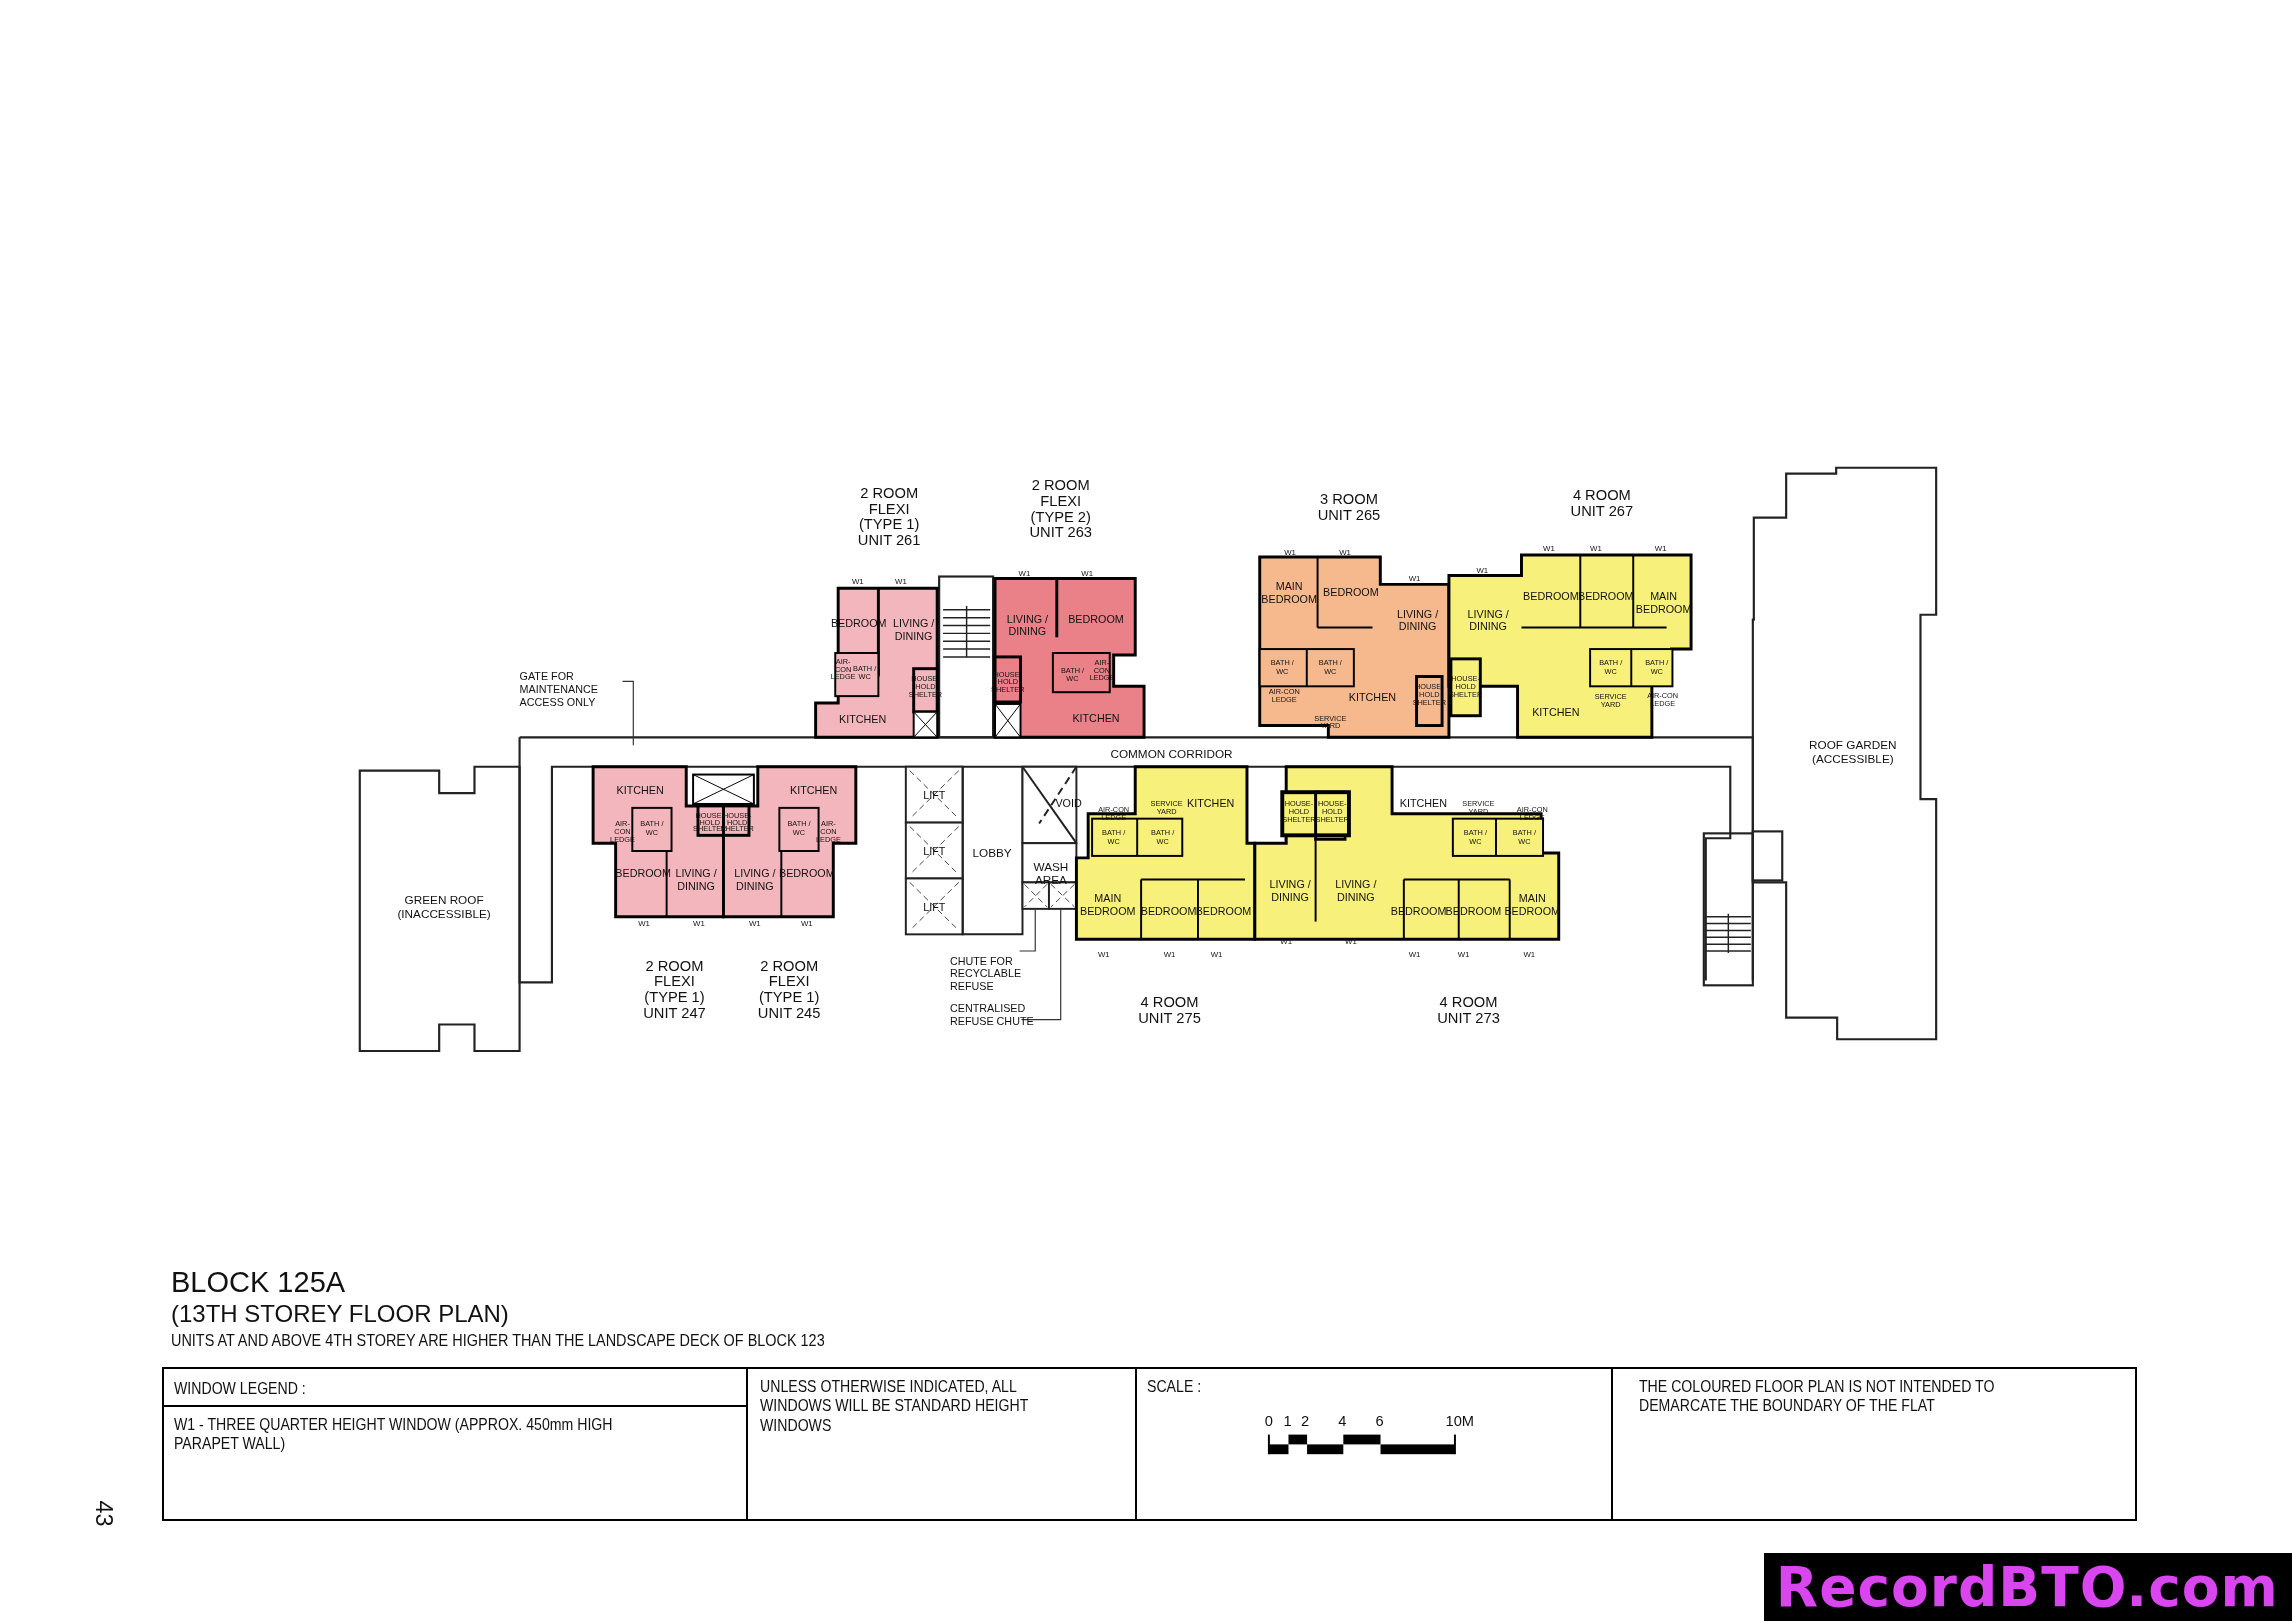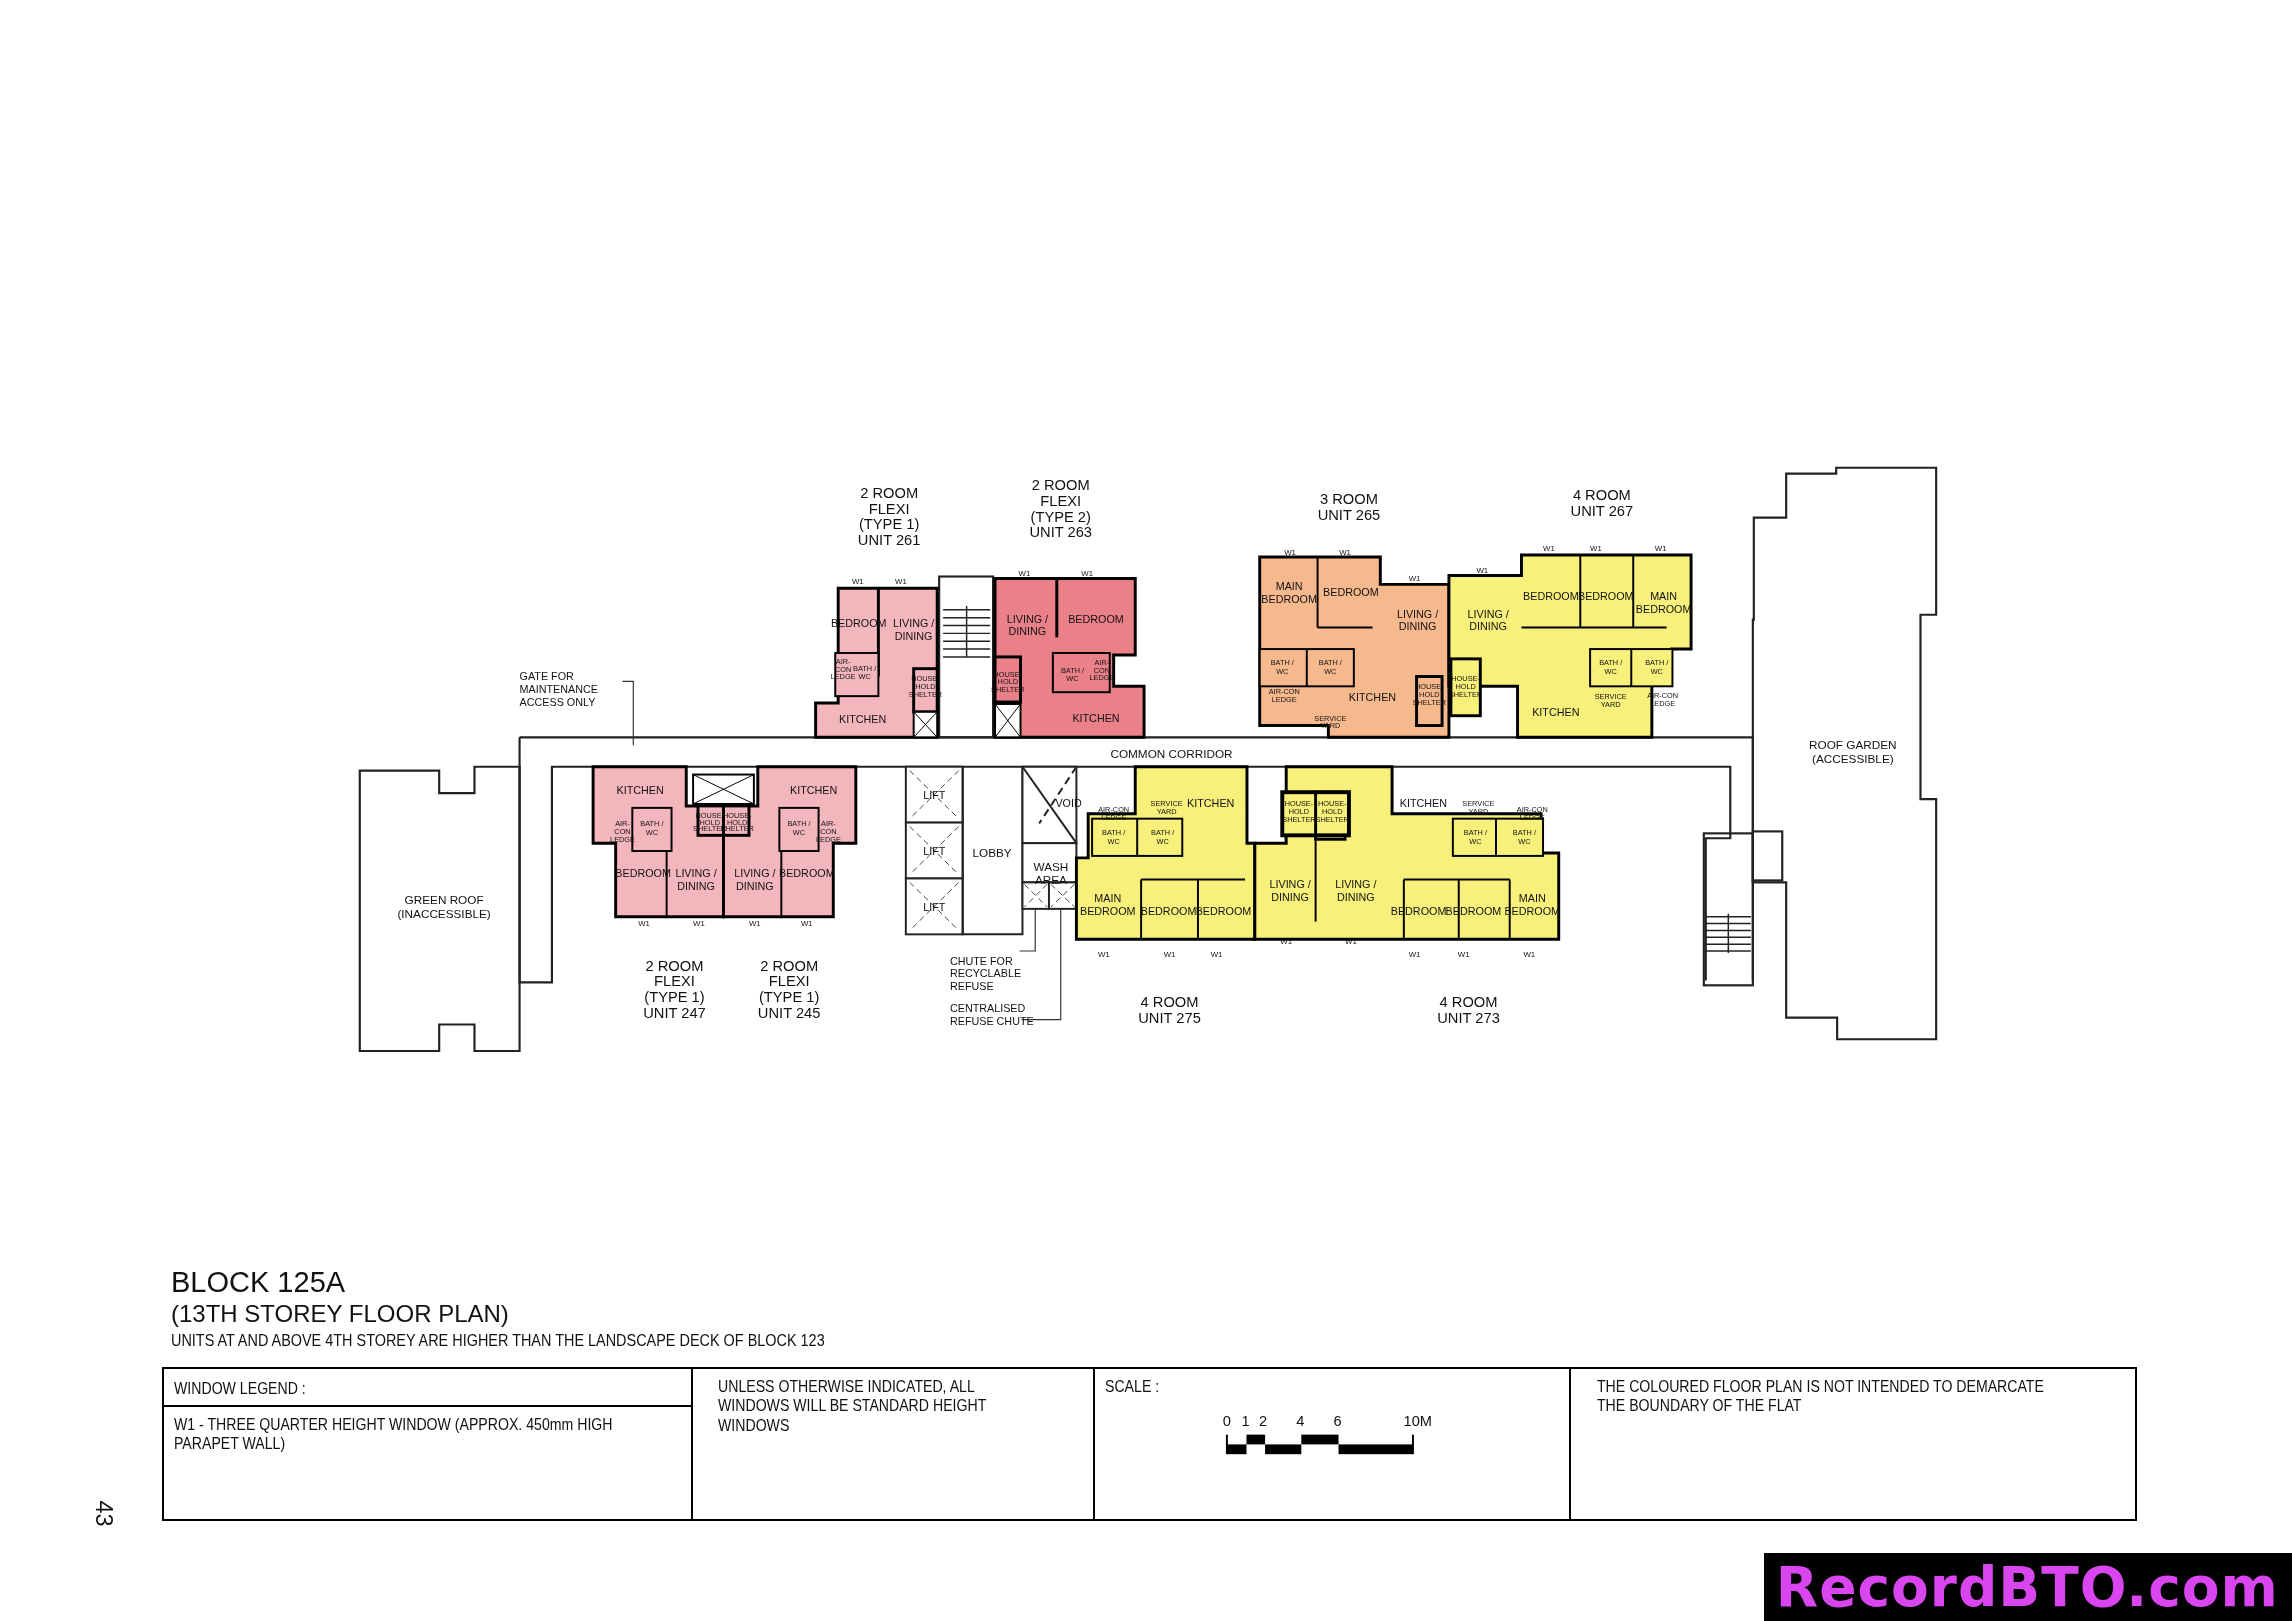--- a/index.html
+++ b/index.html
@@ -6,24 +6,24 @@
   body{width:2293px;height:1621px;position:relative;overflow:hidden;font-family:"Liberation Sans",sans-serif;color:#111;}
   .abs{position:absolute;}
   svg text{font-family:"Liberation Sans",sans-serif;fill:#111;}
   .title-block{left:171px;top:1267px;}
   .t1{font-size:29px;line-height:31px;margin:0;}
   .t2{font-size:24px;line-height:31px;margin:0;}
   .t3{font-size:15.7px;line-height:19.6px;margin:2px 0 0 0;transform:scaleX(0.92);transform-origin:left;}
   .legend{left:162px;top:1367px;width:1975px;height:154px;border:2.9px solid #000;box-sizing:border-box;display:flex;}
   .cell{border-right:2px solid #000;box-sizing:border-box;font-size:15.7px;line-height:19.6px;}
   .cell:last-child{border-right:none;}
-  .c1{width:529px;display:flex;flex-direction:column;}
+  .c1{width:584px;display:flex;flex-direction:column;}
   .c1 .hd{height:38px;border-bottom:2px solid #000;padding:9.8px 9.8px 0 9.8px;box-sizing:border-box;}
   .c1 .bd{padding:7.8px 9.8px;}
-  .c2{width:389px;padding:7.8px 11.8px;margin-left:13px;}
+  .c2{width:389px;padding:7.8px 11.8px;}
   .c3{width:476px;padding:7.8px 9.8px;position:relative;}
   .c4{flex:1;padding:7.8px 25.5px;}
   .narrow{transform:scaleX(0.9);transform-origin:left;display:inline-block;}
   .pagenum{left:90px;top:1500px;font-size:23.5px;transform:rotate(90deg);}
   .brand{left:1764px;top:1553px;width:528px;height:69px;background:#000;color:#d946ef;font-family:"DejaVu Sans",sans-serif;font-weight:bold;font-size:55px;line-height:69px;padding-left:11.8px;box-sizing:border-box;letter-spacing:1px;}
 </style>
 </head>
 <body>
 
 <svg class="abs" style="left:0;top:0" width="2293" height="1255" viewBox="0 0 2339 1280">

